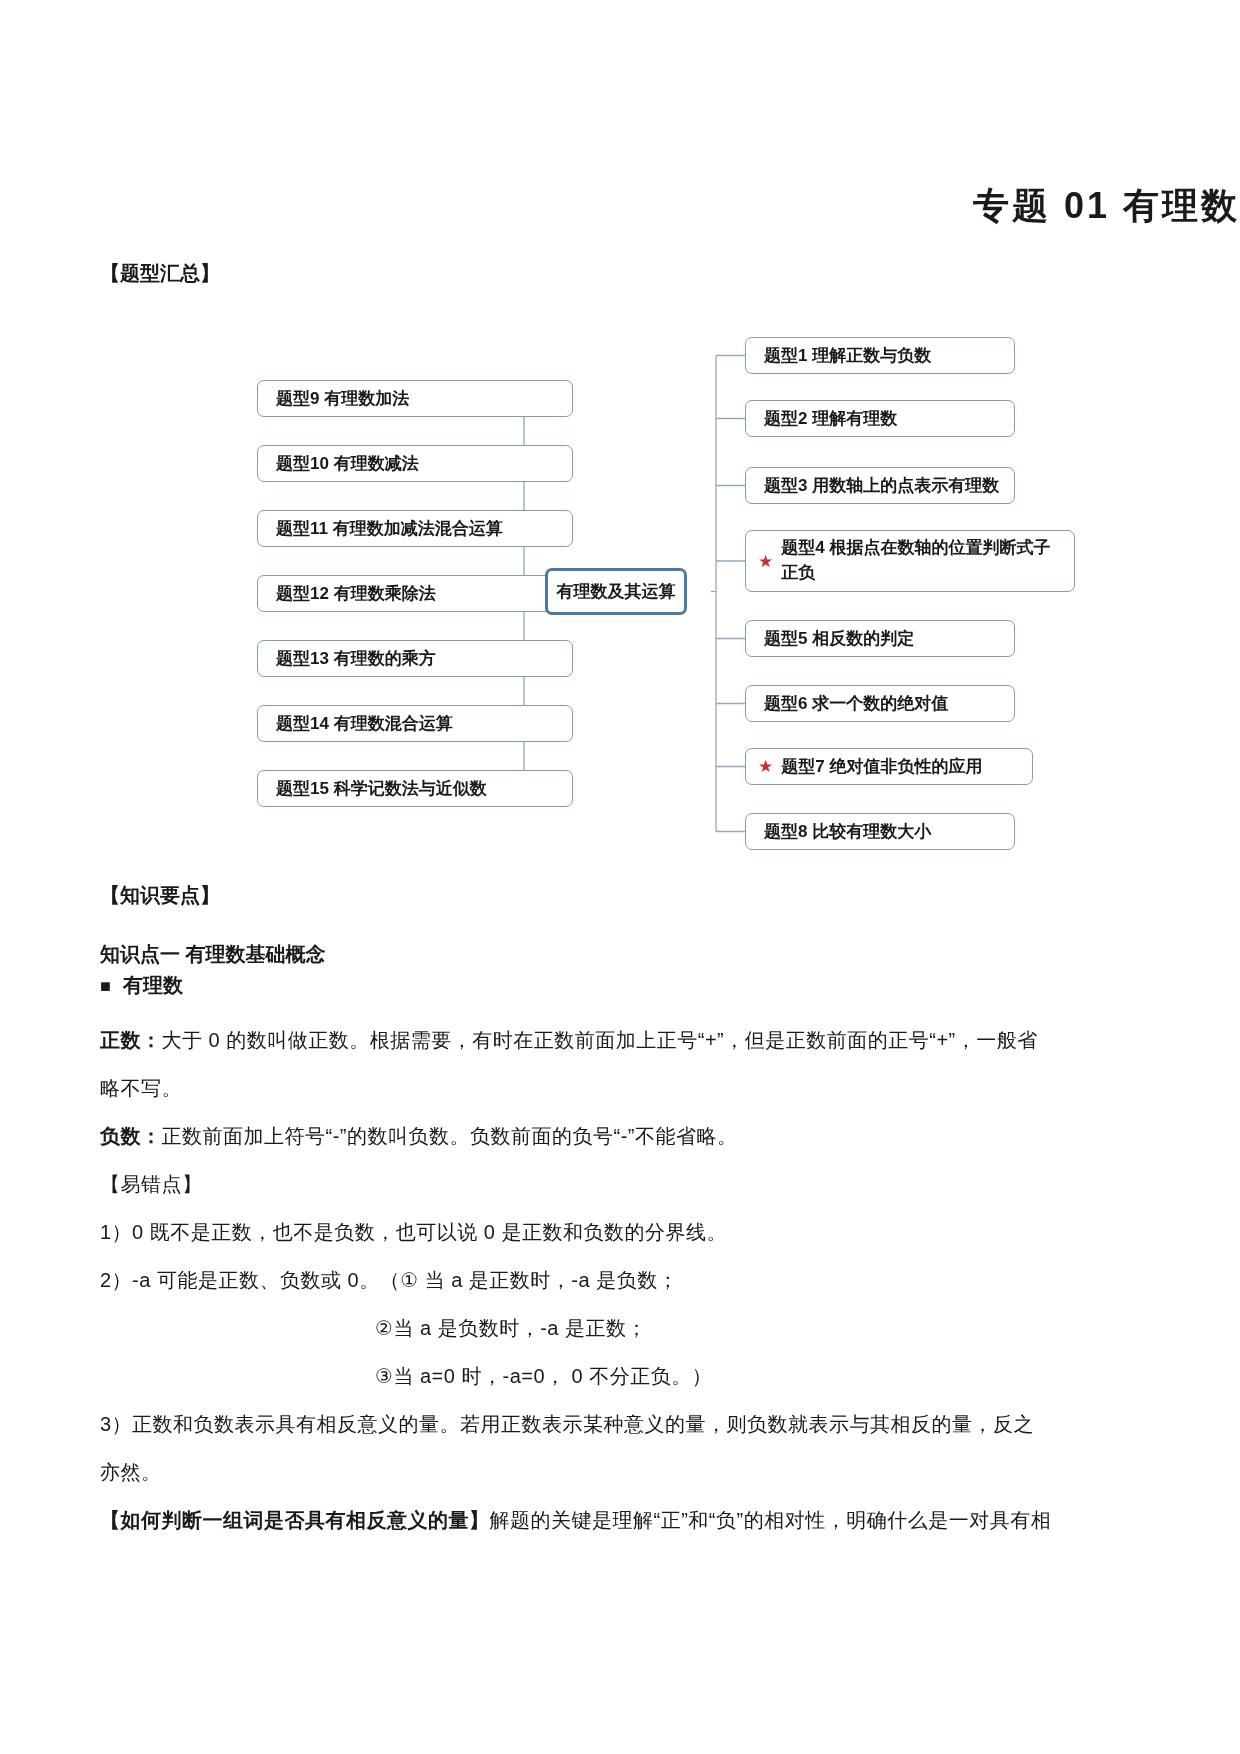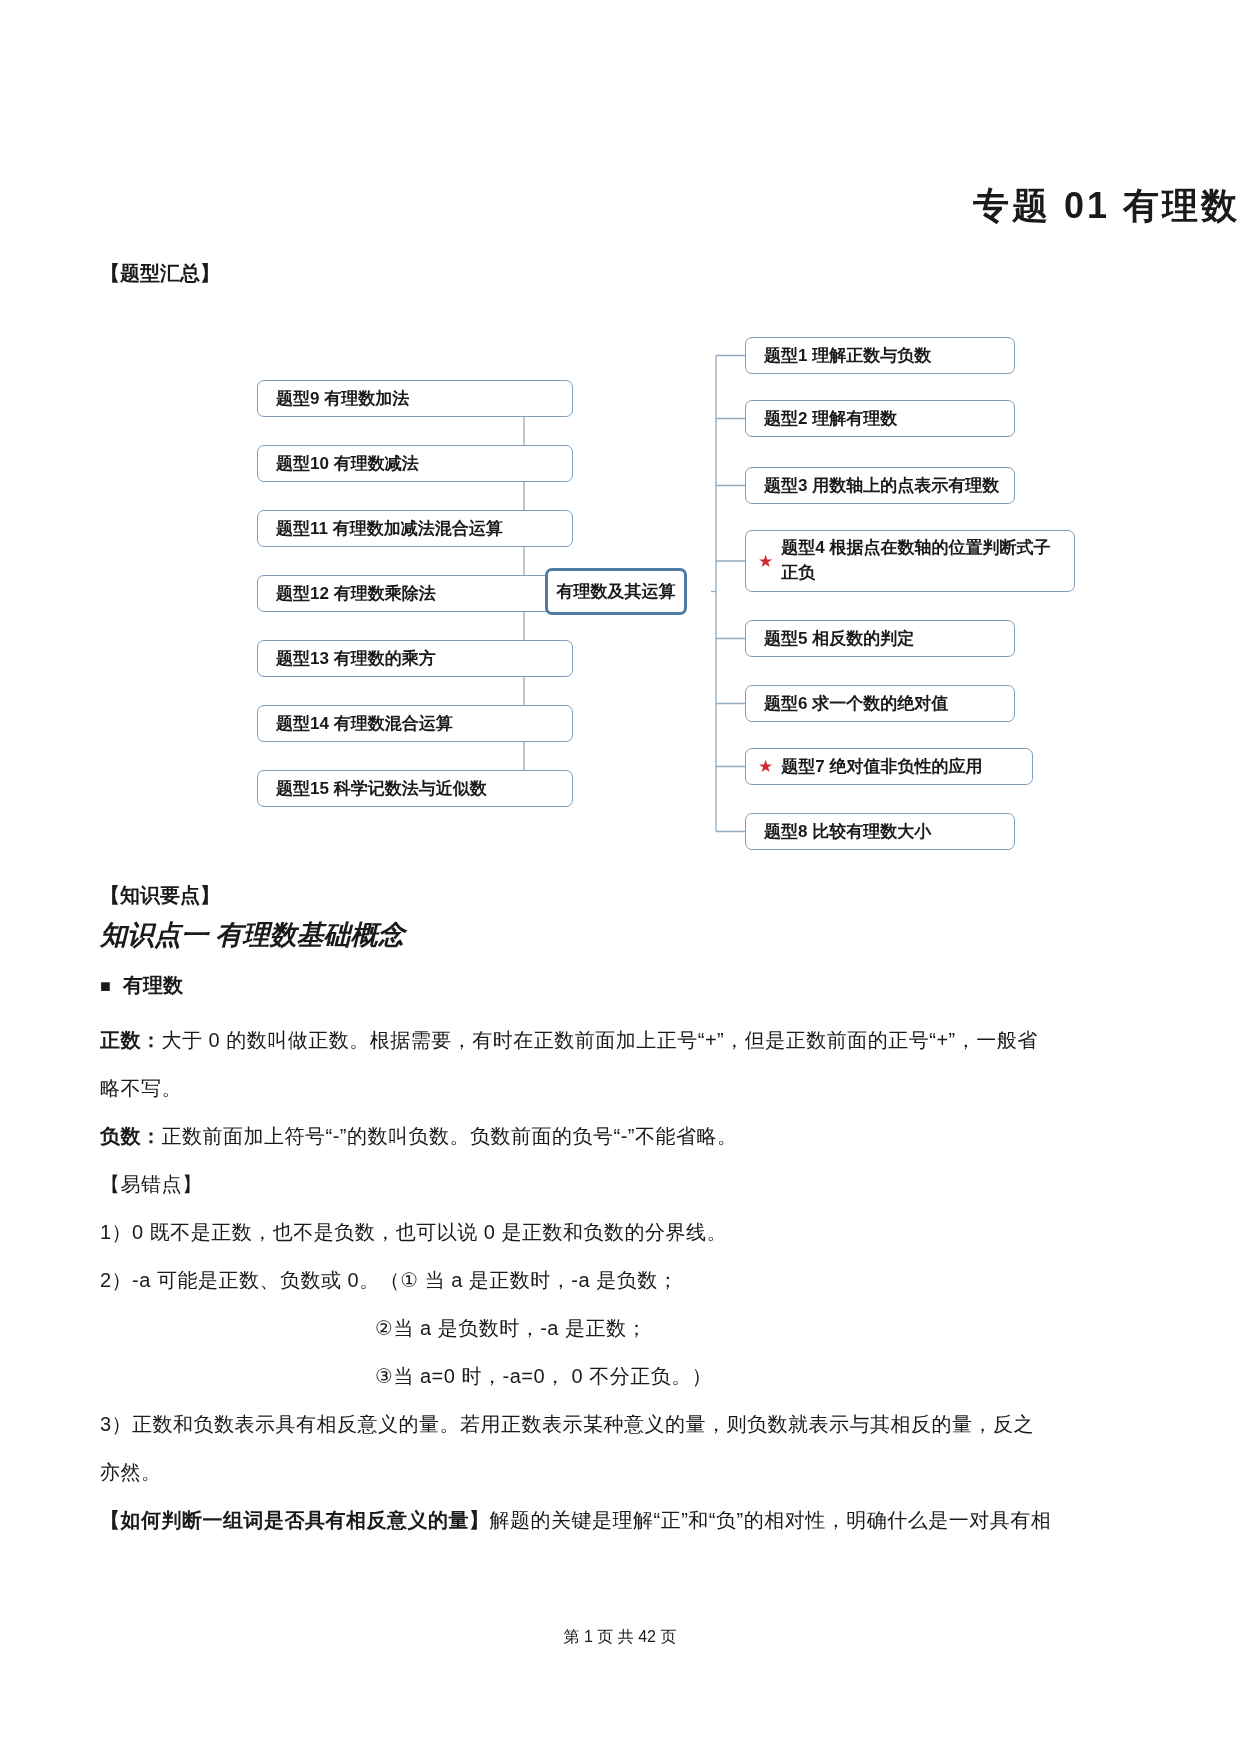--- a/index.html
+++ b/index.html
@@ -9,21 +9,21 @@
   }
   .page-title{
     position:absolute;top:182px;left:0;width:100%;text-align:right;
     font-size:36px;font-weight:bold;letter-spacing:3px;
   }
   .sec-label{
     position:absolute;left:100px;font-size:20px;font-weight:bold;line-height:30px;
   }
   .lbl-summary{top:258px;}
   .lbl-knowledge{top:880px;}
-  .lbl-point{top:920px;font-size:27px;font-style:italic;}
+  .lbl-point{top:939px;font-size:20px;}
   .lbl-sub{top:970px;}
   .lbl-sub .bullet{margin-right:12px;font-size:18px;}
   
   .mindmap{position:absolute;top:300px;left:0;width:1240px;height:565px;}
   .connectors{position:absolute;top:0;left:0;}
   .node{
     position:absolute;box-sizing:border-box;background:#ffffff;
     border:1.5px solid #7f9dba;border-radius:7px;
     display:flex;align-items:center;
     font-size:17px;font-weight:bold;white-space:nowrap;
@@ -135,15 +135,14 @@
     <div class="tline"><span>【易错点】</span></div>
     <div class="tline"><span>1）0 既不是正数，也不是负数，也可以说 0 是正数和负数的分界线。</span></div>
     <div class="tline"><span>2）-a 可能是正数、负数或 0。（① 当 a 是正数时，-a 是负数；</span></div>
     <div class="tline indent"><span>②当 a 是负数时，-a 是正数；</span></div>
     <div class="tline indent"><span>③当 a=0 时，-a=0， 0 不分正负。）</span></div>
     <div class="tline"><span>3）正数和负数表示具有相反意义的量。若用正数表示某种意义的量，则负数就表示与其相反的量，反之</span></div>
     <div class="tline"><span>亦然。</span></div>
     <div class="tline"><span class="b">【如何判断一组词是否具有相反意义的量】</span><span>解题的关键是理解“正”和“负”的相对性，明确什么是一对具有相</span></div>
   </div>
 
-  <div class="footer">第 1 页 共 42 页</div>
 
 </div>
 
 </body></html>

